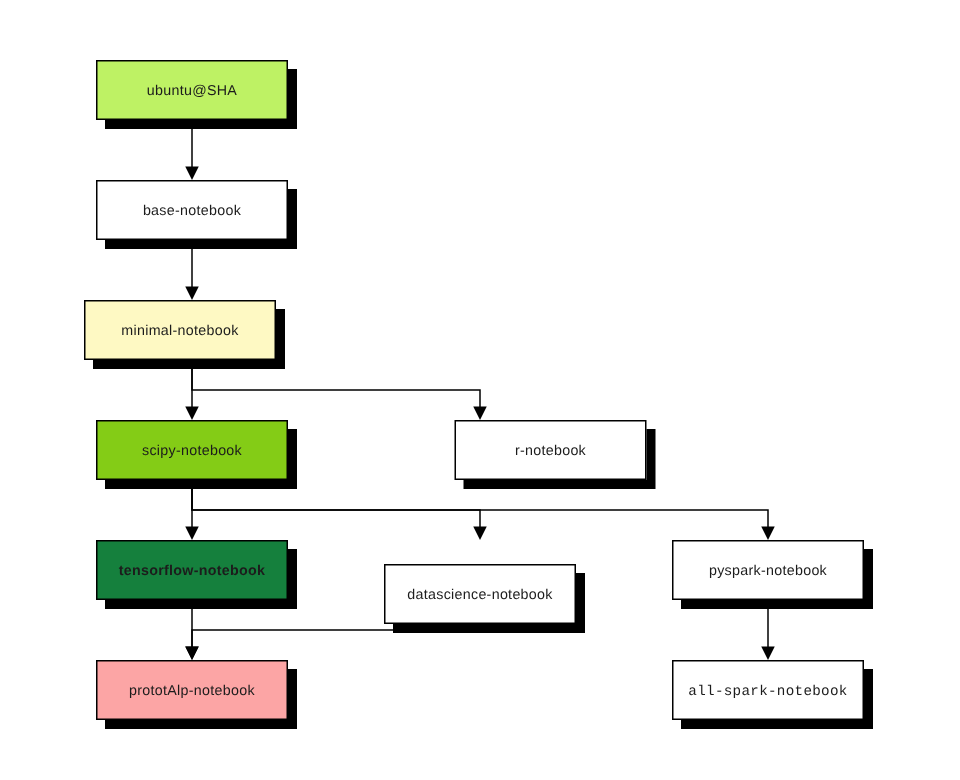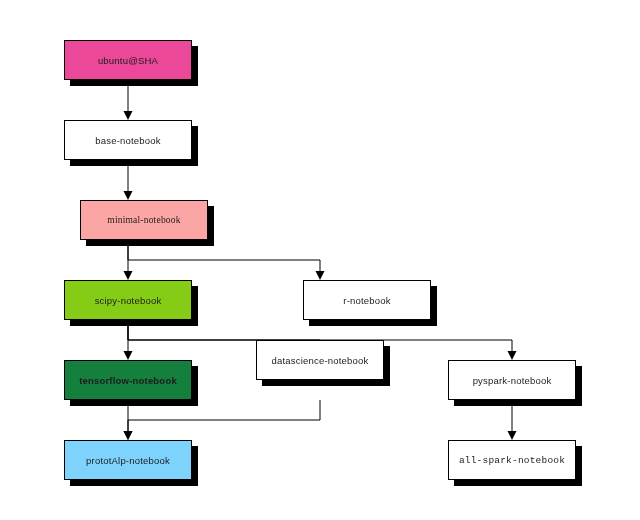--- a/index.html
+++ b/index.html
@@ -79,44 +79,44 @@
       <g>
         <polyline points="320,400 320,420 128,420 128,432" fill="none" stroke="#000000" stroke-width="1"></polyline>
         <polygon points="123.5,431 132.5,431 128,440" fill="#000000"></polygon>
       </g>
       <g>
         <polyline points="512,400 512,432" fill="none" stroke="#000000" stroke-width="1"></polyline>
         <polygon points="507.5,431 516.5,431 512,440" fill="#000000"></polygon>
       </g>
     </svg>
   <div id="nodes">
-      <div class="node" style="left: 64px; top: 40px; background: #ec4899; border-color: rgb(0, 0, 0);">
+      <div class="node" style="left: 64px; top: 40px; background: #bef264; border-color: rgb(0, 0, 0);">
         <span style="color: rgb(28, 28, 28);">ubuntu@SHA</span>
       </div>
       <div class="node" style="left: 64px; top: 120px; background: rgb(255, 255, 255); border-color: rgb(0, 0, 0);">
         <span style="color: rgb(28, 28, 28);">base-notebook</span>
       </div>
-      <div class="node" style="left: 80px; top: 200px; background: #fca5a5; border-color: rgb(0, 0, 0); font-family: Liberation Serif, serif;">
+      <div class="node" style="left: 56px; top: 200px; background: #fef9c3; border-color: rgb(0, 0, 0);">
         <span style="color: rgb(28, 28, 28);">minimal-notebook</span>
       </div>
       <div class="node" style="left: 64px; top: 280px; background: #84cc16; border-color: rgb(0, 0, 0);">
         <span style="color: rgb(28, 28, 28);">scipy-notebook</span>
       </div>
       <div class="node" style="left: 256px; top: 280px; background: rgb(255, 255, 255); border-color: rgb(0, 0, 0); margin-left: 47px;">
         <span style="color: rgb(28, 28, 28);">r-notebook</span>
       </div>
       <div class="node" style="left: 64px; top: 360px; background: #15803d; border-color: rgb(0, 0, 0); font-weight: bold;">
         <span style="color: rgb(28, 28, 28);">tensorflow-notebook</span>
       </div>
-      <div class="node" style="left: 256px; top: 340px; background: rgb(255, 255, 255); border-color: rgb(0, 0, 0);">
+      <div class="node" style="left: 256px; top: 376px; background: rgb(255, 255, 255); border-color: rgb(0, 0, 0);">
         <span style="color: rgb(28, 28, 28);">datascience-notebook</span>
       </div>
       <div class="node" style="left: 448px; top: 360px; background: rgb(255, 255, 255); border-color: rgb(0, 0, 0);">
         <span style="color: rgb(28, 28, 28);">pyspark-notebook</span>
       </div>
-      <div class="node" style="left: 64px; top: 440px; background: #7dd3fc; border-color: rgb(0, 0, 0);">
+      <div class="node" style="left: 64px; top: 440px; background: #fca5a5; border-color: rgb(0, 0, 0);">
         <span style="color: rgb(28, 28, 28);">prototAlp-notebook</span>
       </div>
       <div class="node" style="left: 448px; top: 440px; background: rgb(255, 255, 255); border-color: rgb(0, 0, 0);">
         <span style="color: rgb(28, 28, 28); font-family: Liberation Mono, monospace;">all-spark-notebook</span>
       </div>
     </div>
 </div>
 
 </body></html>

